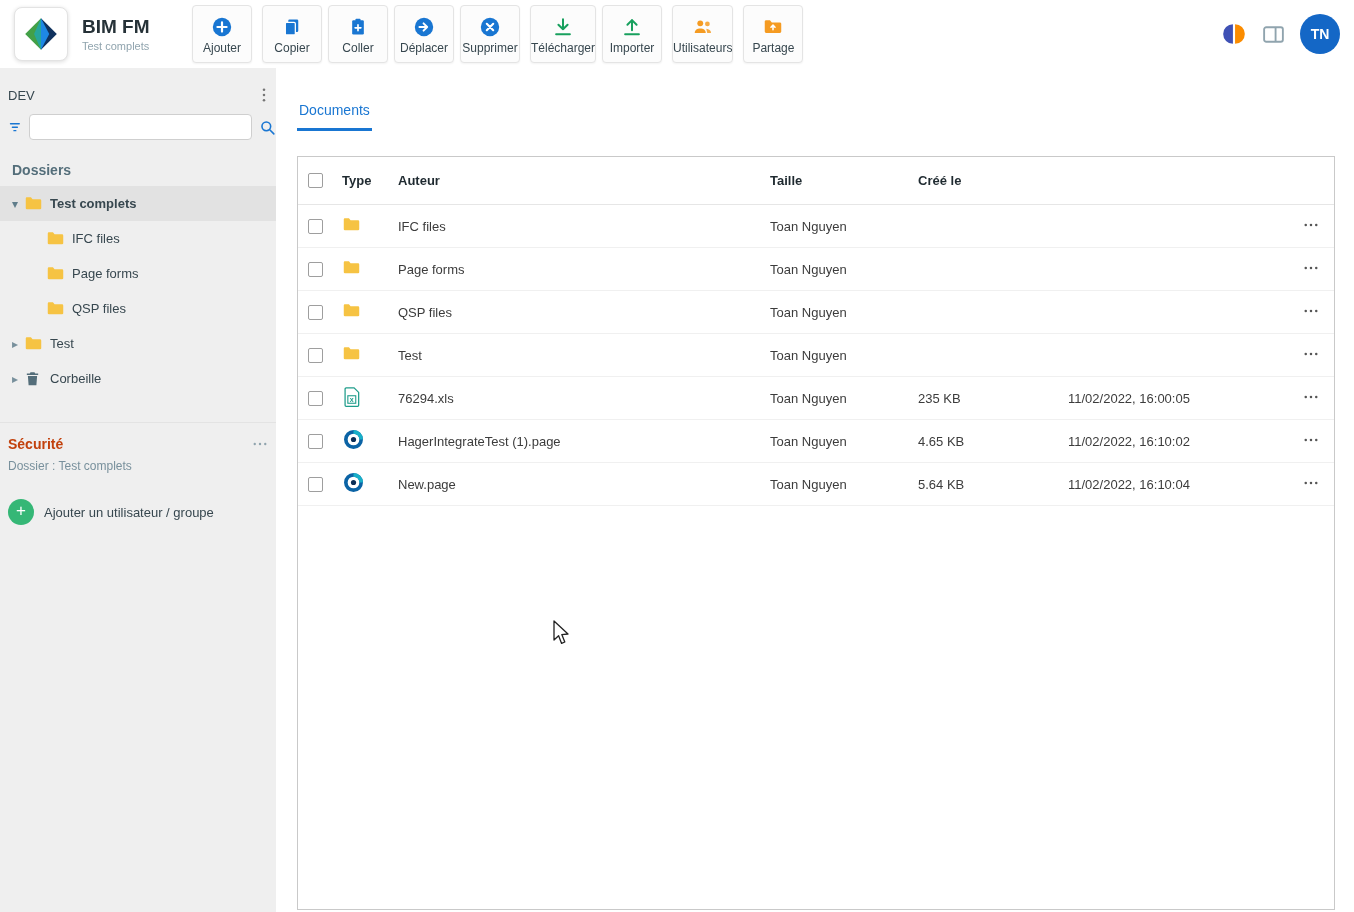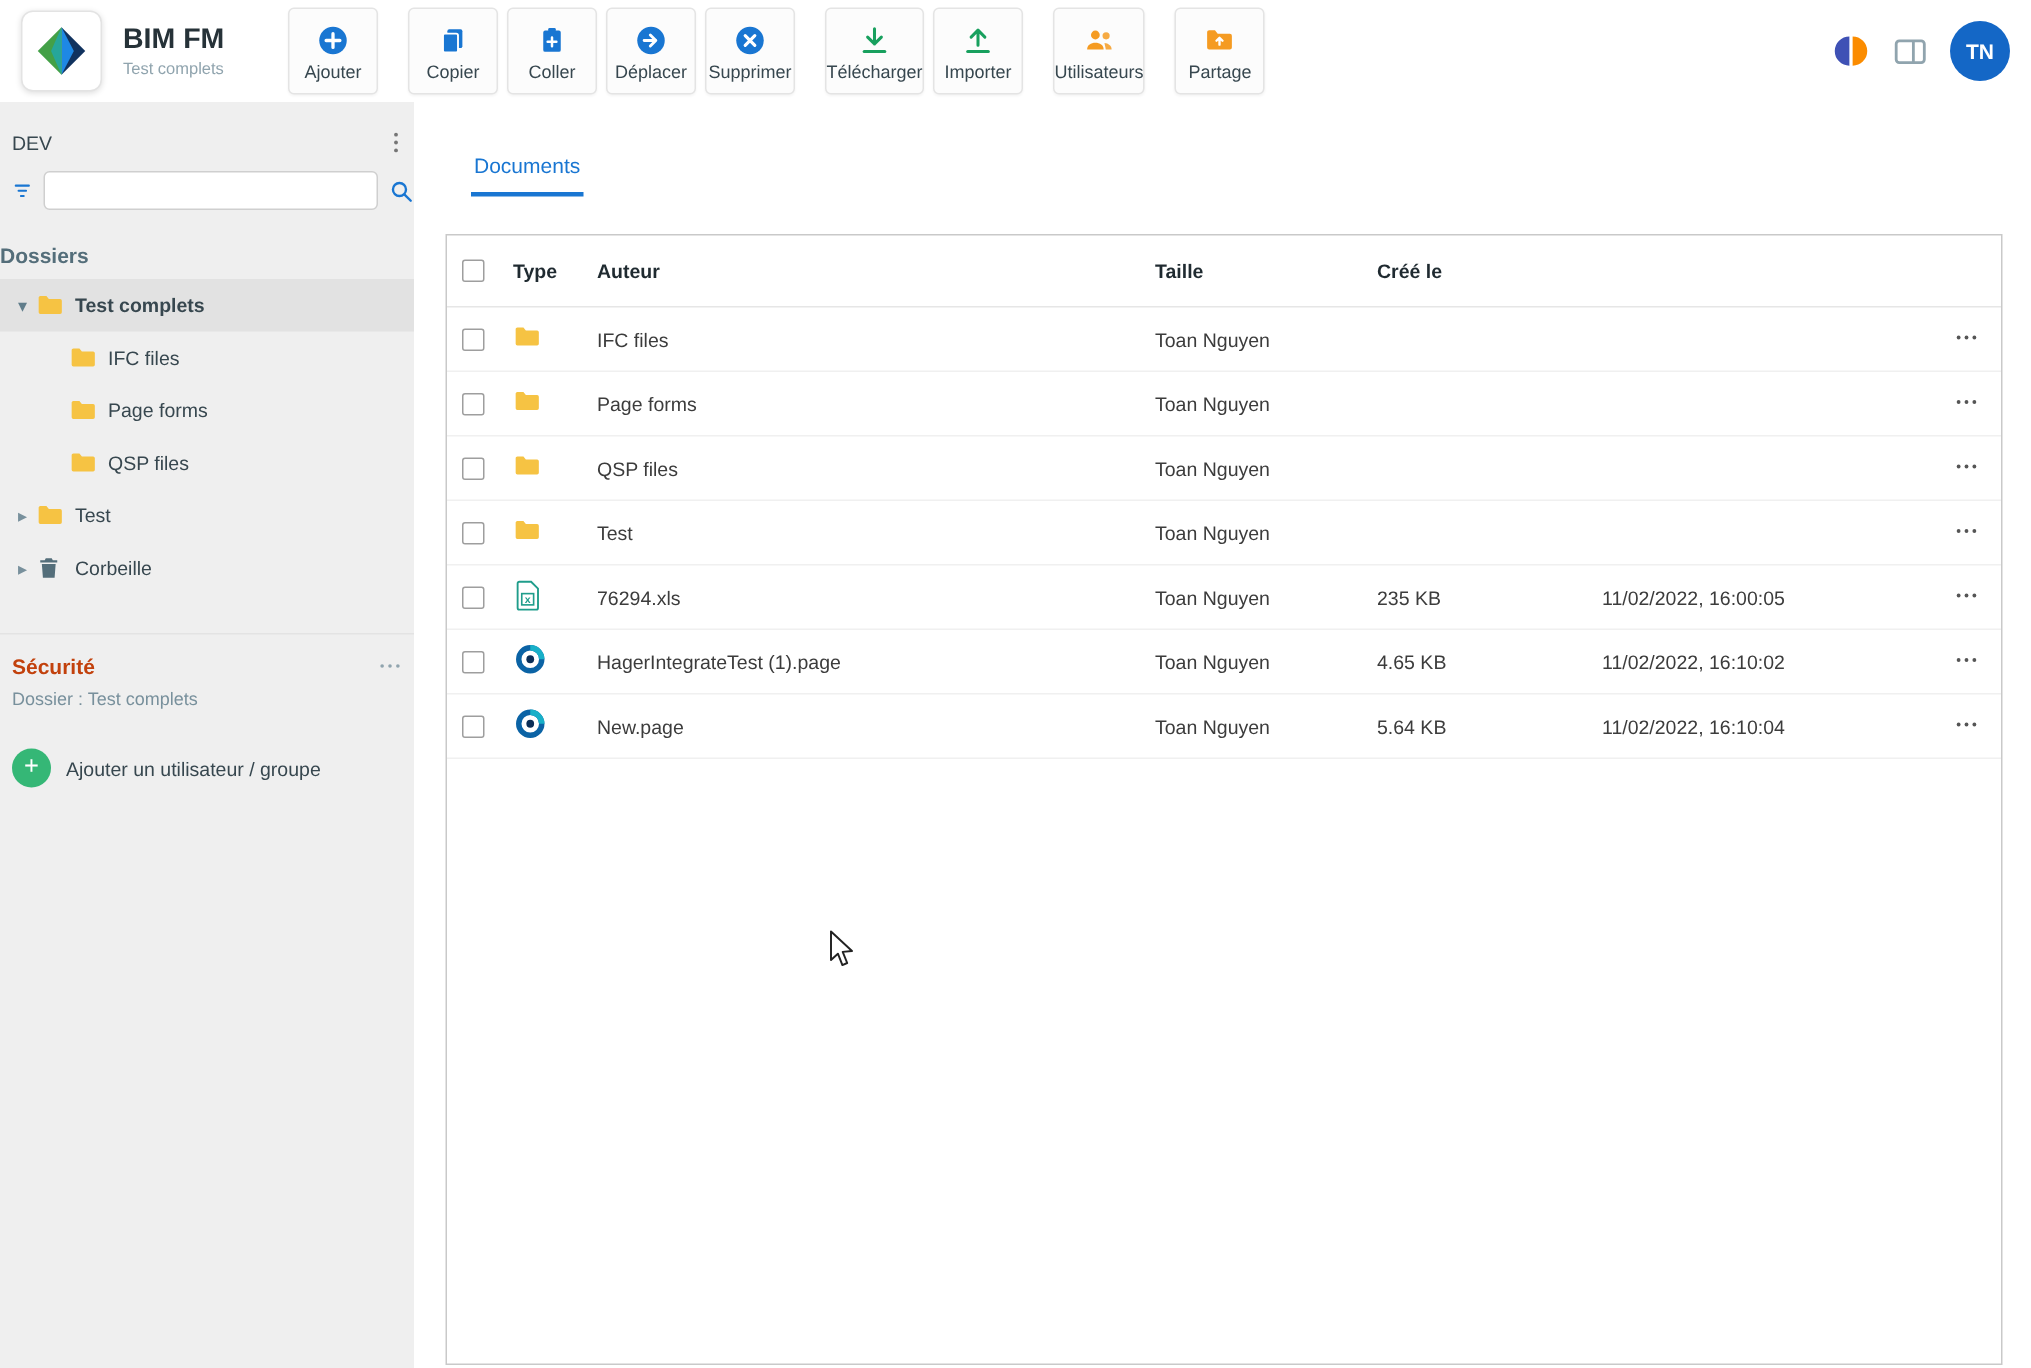--- a/index.html
+++ b/index.html
@@ -7,55 +7,55 @@
   body { font-family:"Liberation Sans","DejaVu Sans",sans-serif; background:#fff; position:relative; overflow:hidden; color:#333; }
 
   
   .header { position:absolute; top:0; left:0; right:0; height:68px; background:#fff; display:flex; align-items:center; padding:0 14px; z-index:5; }
   .logo-box { width:54px; height:54px; border:1px solid #e3e3e3; border-radius:8px; box-shadow:0 1px 4px rgba(0,0,0,.14); display:flex; align-items:center; justify-content:center; background:#fff; flex:0 0 54px; }
   .title-block { margin-left:14px; min-width:86px; }
   .app-title { font-size:19px; font-weight:bold; color:#263238; }
   .app-subtitle { font-size:11px; color:#90a4ae; margin-top:2px; }
   .toolbar { display:flex; align-items:center; margin-left:24px; gap:6px; }
   .tb-btn { min-width:60px; height:58px; padding:6px 0 4px; background:#fcfcfc; border:1px solid #e4e4e4; border-radius:4px; display:flex; flex-direction:column; align-items:center; justify-content:center; gap:3px; cursor:pointer; box-shadow:0 1px 2px rgba(0,0,0,.05); }
-  .tb-btn.group-gap { margin-left:14px; }
+  .tb-btn.group-gap { margin-left:4px; }
   .tb-icon { height:22px; display:flex; align-items:center; }
   .c-blue { color:#1976d2; } .c-green { color:#18a05e; } .c-orange { color:#f59b22; }
   .tb-label { font-size:12px; color:#37474f; white-space:nowrap; }
   .header-right { margin-left:auto; display:flex; align-items:center; gap:14px; }
   .hicon { cursor:pointer; display:flex; align-items:center; }
   .avatar { width:40px; height:40px; border-radius:50%; background:#1467c6; color:#fff; font-size:14px; font-weight:bold; display:flex; align-items:center; justify-content:center; cursor:pointer; }
 
   
   .sidebar { position:absolute; top:68px; left:0; bottom:0; width:284px; background:#efefef; border-right:1px solid #e5e5e5; }
   .env-row { display:flex; align-items:center; justify-content:space-between; padding:18px 10px 2px 8px; }
   .env-label { font-size:13px; color:#37474f; }
   .search-row { display:flex; align-items:center; gap:6px; padding:8px 6px 6px 8px; }
   .search-input { flex:1; height:26px; border:1px solid #cfcfcf; border-radius:4px; background:#fff; padding:0 8px; font-size:12px; outline:none; font-family:inherit; }
-  .section-title { font-size:14px; font-weight:bold; color:#546e7a; padding:16px 12px 8px 0; }
+  .section-title { font-size:14px; font-weight:bold; color:#546e7a; padding:16px 12px 8px 12px; }
   .tree-item { display:flex; align-items:center; height:35px; cursor:pointer; font-size:13px; color:#37474f; }
   .tree-item.selected { background:#e2e2e2; font-weight:bold; }
   .caret { width:18px; text-align:center; font-size:12px; color:#607d8b; flex:0 0 18px; }
   .caret.down::after { content:"▾"; }
   .caret.right::after { content:"▸"; color:#78909c; }
   .tree-icon { width:24px; display:flex; align-items:center; }
   .tree-label { margin-left:2px; }
   .security { margin-top:26px; border-top:1px solid #e3e3e3; padding-top:2px; }
   .security-head { display:flex; align-items:center; justify-content:space-between; padding:10px 14px 2px 8px; }
   .security-title { font-size:14px; font-weight:bold; color:#c2410c; }
   .security-menu { color:#90a4ae; cursor:pointer; display:flex; }
   .security-sub { font-size:12px; color:#78909c; padding:4px 8px 10px; }
   .add-user { display:flex; align-items:center; gap:10px; padding:16px 8px; cursor:pointer; }
   .add-user-circle { width:26px; height:26px; border-radius:50%; background:#35b776; color:#fff; display:flex; align-items:center; justify-content:center; font-size:17px; flex:0 0 26px; }
   .add-user-circle::after { content:"+"; margin-top:-2px; }
   .add-user-label { font-size:13px; color:#37474f; }
 
   
   .main { position:absolute; top:68px; left:276px; right:0; bottom:0; background:#fff; }
-  .tabs { padding:28px 0 0 38px; }
+  .tabs { padding:28px 0 0 21px; }
   .tab { display:inline-block; font-size:14px; color:#1976d2; padding:6px 2px 10px; border-bottom:3px solid #1976d2; cursor:pointer; }
   .table-wrap { position:absolute; top:88px; left:21px; right:19px; bottom:2px; border:1px solid #c9c9c9; background:#fff; overflow:hidden; }
   .trow { display:grid; grid-template-columns:44px 56px 372px 148px 150px 230px 1fr; align-items:center; height:43px; border-bottom:1px solid #f0f0f0; }
   .trow.head { height:48px; border-bottom:1px solid #e6e6e6; }
   .trow.head > div { font-weight:bold; color:#1f2a30; }
   .trow > div { font-size:13px; color:#3c3c3c; }
   .cell-check { padding-left:10px; display:flex; align-items:center; }
   .checkbox { width:15px; height:15px; border:1.6px solid #9e9e9e; border-radius:2px; background:#fff; display:inline-block; cursor:pointer; }
   .cell-type { display:flex; align-items:center; }
   .cell-actions { text-align:right; padding-right:14px; }

